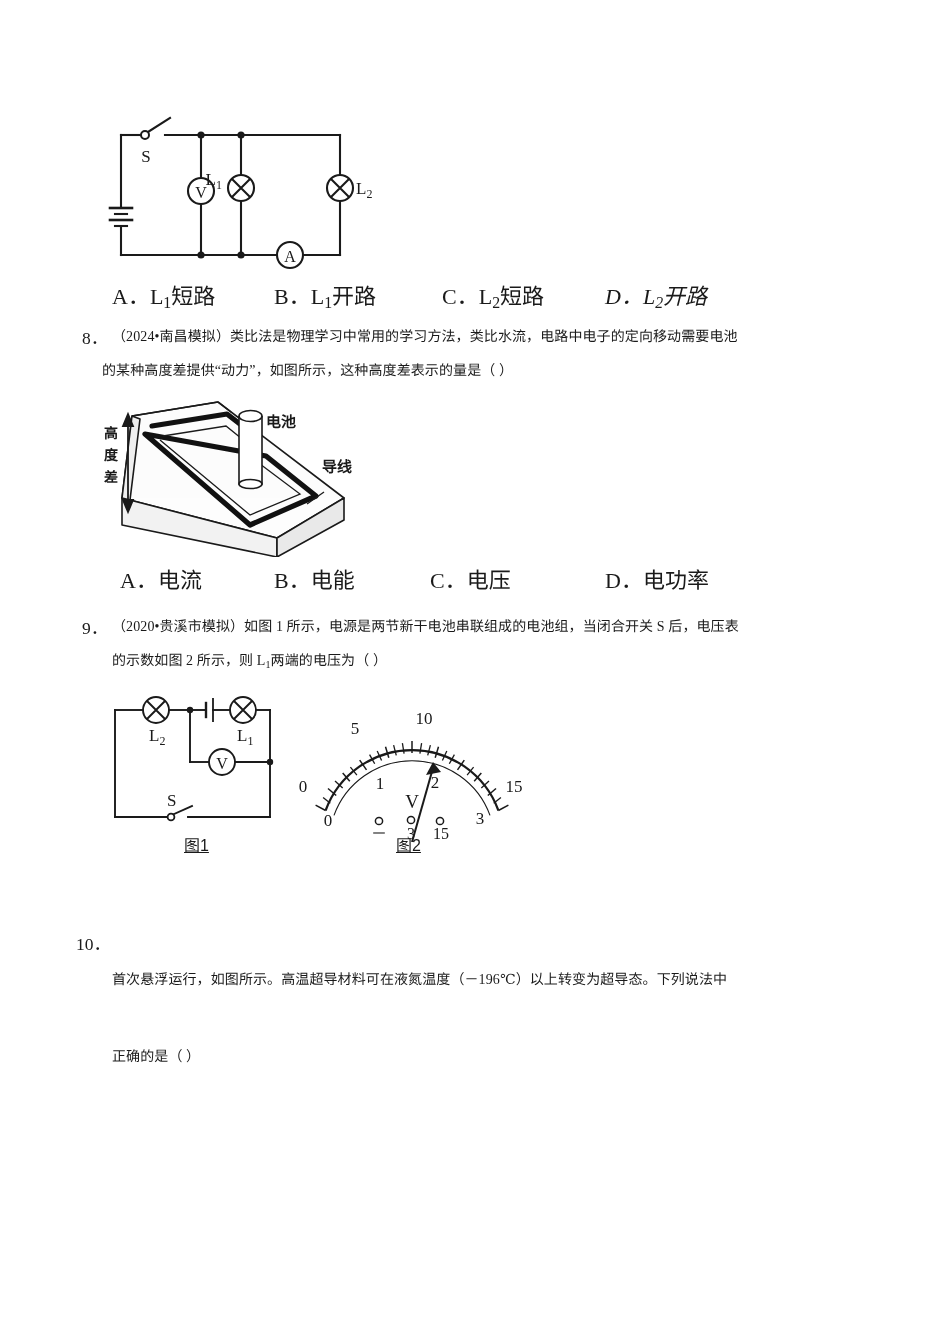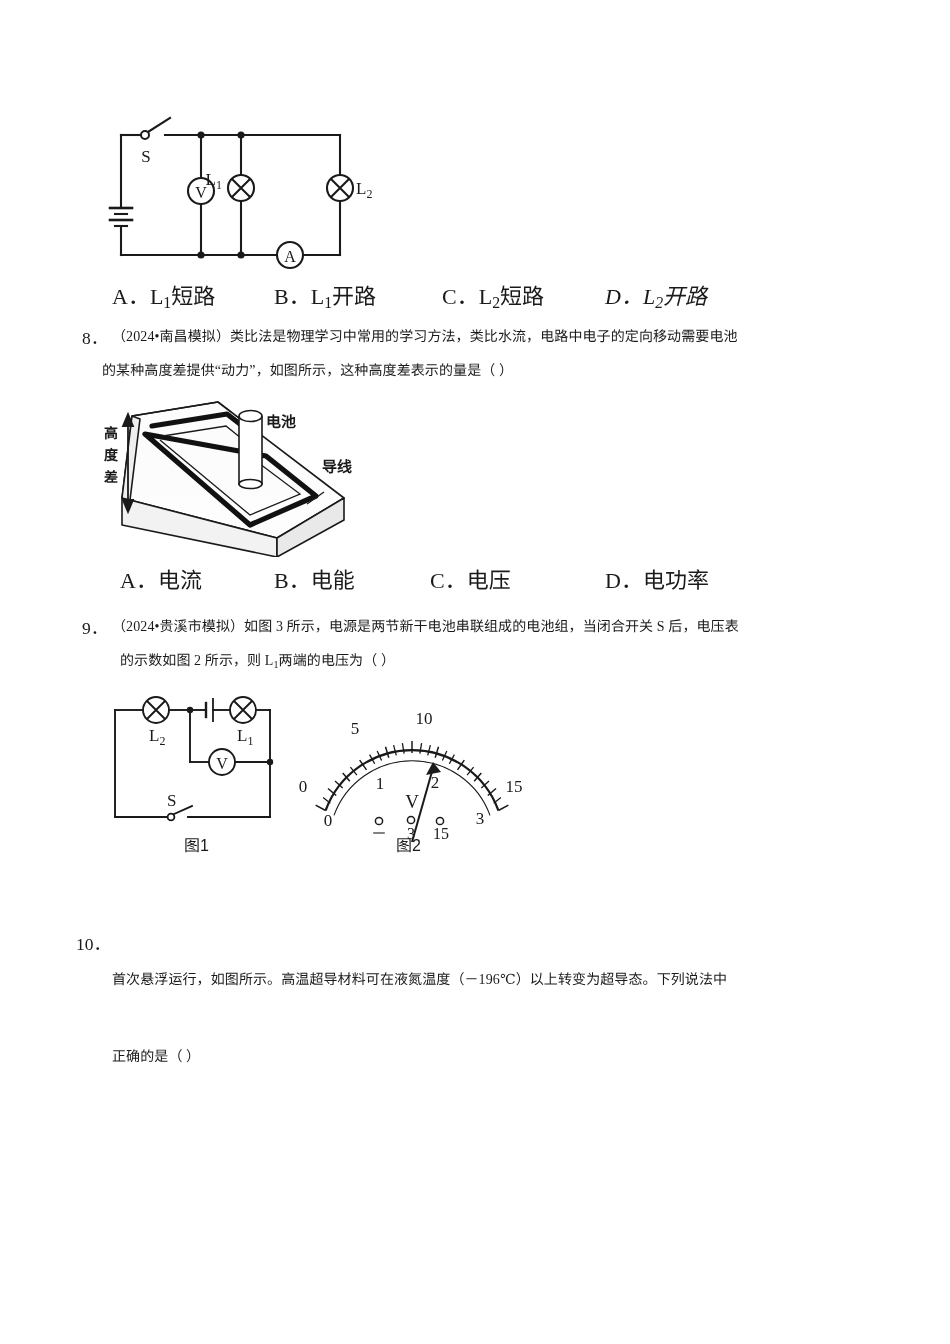--- a/index.html
+++ b/index.html
@@ -57,20 +57,21 @@
 
   
   .fig { position: absolute; }
   .fig svg { display: block; }
 
   .figcap {
     position: absolute;
     font-size: 17px;
     white-space: nowrap;
     line-height: 1;
+    text-decoration: underline;
   }
 </style>
 </head>
 <body>
 
 <div class="page">
 
   <div class="fig" style="left:108px; top:112px;">
     <svg width="300" height="160" viewBox="0 0 300 160">
       <g fill="none" stroke="#1a1a1a" stroke-width="2.1" stroke-linecap="square">
@@ -215,22 +216,22 @@
     </span>
     <span class="opt" style="left:318px;">
       <span class="lab">C．</span><span>电压</span>
     </span>
     <span class="opt" style="left:493px;">
       <span class="lab">D．</span><span>电功率</span>
     </span>
   </div>
 
   <div class="qnum" style="left:82px; top:620px;">9．</div>
-  <div class="qline" style="left:112px; top:620px;">（2024•贵溪市模拟）如图 3 所示，电源是两节新干电池串联组成的电池组，当闭合开关 S 后，电压表</div>
-  <div class="qline" style="left:112px; top:654px;margin-left:8px;">
+  <div class="qline" style="left:112px; top:620px;">（2020•贵溪市模拟）如图 1 所示，电源是两节新干电池串联组成的电池组，当闭合开关 S 后，电压表</div>
+  <div class="qline" style="left:112px; top:654px;">
     <span>的示数如图 2 所示，则 L</span><sub>1</sub><span>两端的电压为（      ）</span>
   </div>
 
   <div class="fig" style="left:106px; top:688px;">
     <svg width="190" height="150" viewBox="0 0 190 150">
       <g fill="none" stroke="#1a1a1a" stroke-width="1.9" stroke-linecap="square">
 
         <path d="M9,22 L9,129"></path>
 
         <path d="M9,22 L36,22"></path>

